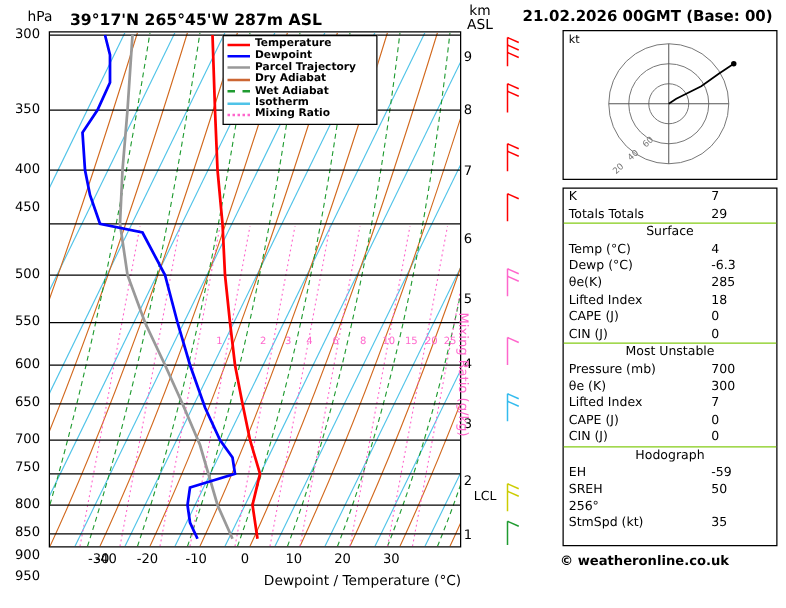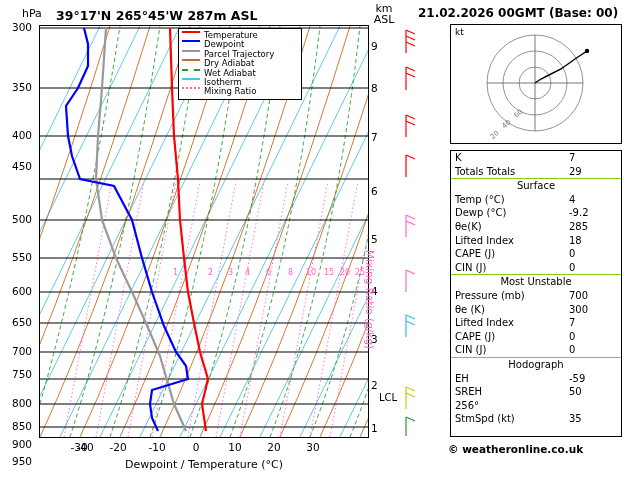--- a/index.html
+++ b/index.html
@@ -19,35 +19,35 @@
   #hpa-label{left:22px;top:7px;font-size:11px;}
   #km-label{left:372px;top:3px;font-size:11px;text-align:center;width:24px;line-height:11px;}
   .plot-frame{
     left:39px;top:25px;width:330px;height:413px;
     border:1px solid #000;box-sizing:border-box;background:#fff;
   }
   .plot-clip{position:absolute;left:0;top:0;width:100%;height:100%;overflow:hidden;}
   .ytick{position:absolute;right:372px;font-size:10.5px;text-align:right;width:30px;}
   .xtick{position:absolute;top:441px;font-size:10.5px;text-align:center;width:30px;}
   .rtick{position:absolute;left:371px;font-size:10.5px;width:22px;text-align:left;}
-  #xaxis-label{left:39px;top:458px;width:330px;text-align:center;font-size:11px;}
+  #xaxis-label{left:39px;top:458px;width:330px;text-align:right;font-size:11px;}
   #mixing-ratio-label{
     left:362px;top:250px;width:14px;
     color:#ff66cc;font-size:10.5px;
     writing-mode:vertical-rl;text-orientation:mixed;
   }
   #lcl-label{left:379px;top:392px;font-size:10px;color:#000;}
   
   #legend{
     left:178px;top:28px;width:124px;
     background:#fff;border:1px solid #000;
     padding:2px 3px;box-sizing:border-box;
     font-size:8.5px;line-height:9.4px;
   }
-  #legend .row{display:flex;height:9.4px;}
+  #legend .row{display:flex;align-items:center;height:9.4px;font-weight:bold;}
   #legend .sw{width:18px;height:0;border-top-width:2px;border-top-style:solid;margin-right:4px;flex:none;}
   
   #rt-title{left:418px;top:6px;font-size:12px;font-weight:bold;}
   #hodo-box{left:450px;top:24px;width:170px;height:118px;border:1px solid #000;background:#fff;}
   #hodo-kt{left:455px;top:27px;font-size:9px;}
   #table-box{left:450px;top:150px;width:170px;height:285px;border:1px solid #000;background:#fff;font-size:10px;}
   #table-box .sect{border-top:1px solid #84cc16;}
   #table-box .r{display:flex;padding:0 4px;height:13.6px;line-height:13.6px;}
   #table-box .r .k{flex:1 1 auto;}
   #table-box .r .v{width:48px;flex:none;}
@@ -301,21 +301,21 @@
   </div>
 
   <div class="sect">
     <div class="hdr">Surface</div>
     <div class="r">
       <span class="k">Temp (°C)</span>
       <span class="v">4</span>
     </div>
     <div class="r">
       <span class="k">Dewp (°C)</span>
-      <span class="v">-9.2</span>
+      <span class="v">-6.3</span>
     </div>
     <div class="r">
       <span class="k">θe(K)</span>
       <span class="v">285</span>
     </div>
     <div class="r">
       <span class="k">Lifted Index</span>
       <span class="v">18</span>
     </div>
     <div class="r">

